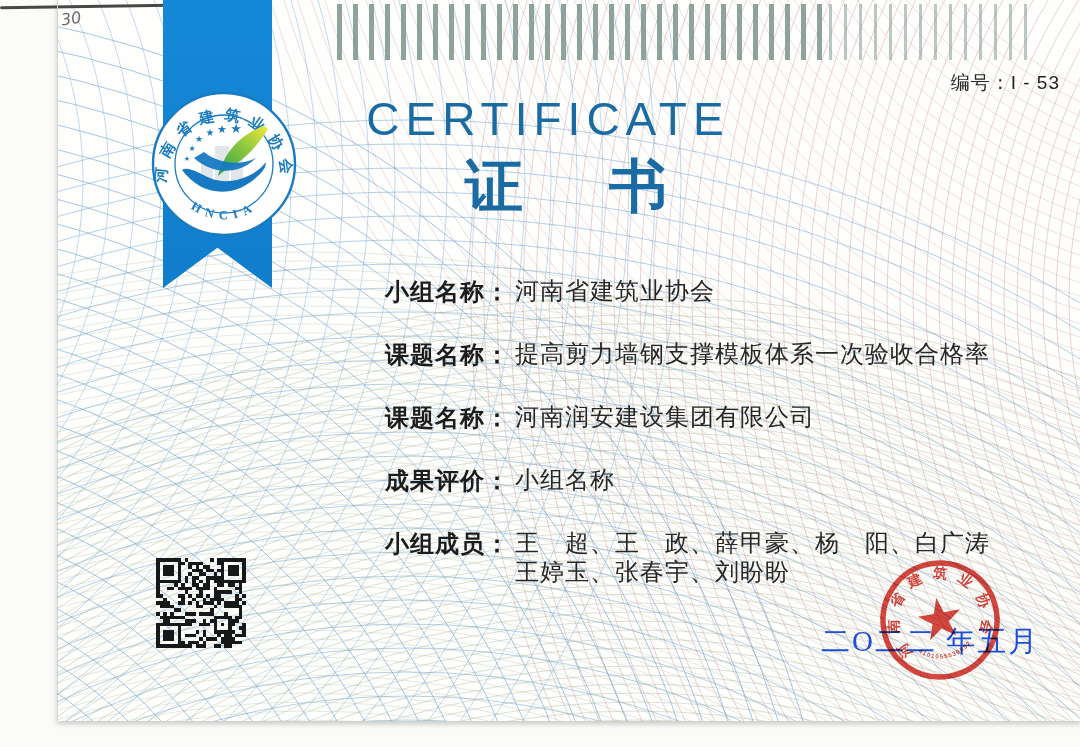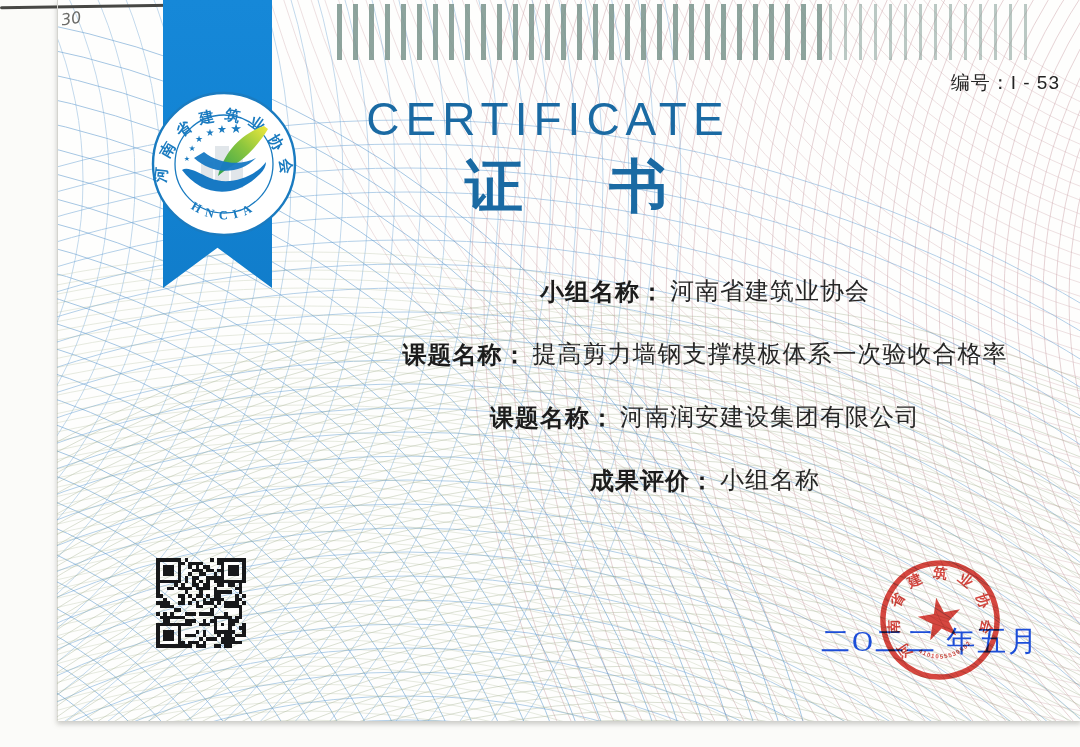--- a/index.html
+++ b/index.html
@@ -50,21 +50,21 @@
     font-size:58px;font-weight:bold;color:#1a6aa3;
     font-family:"Liberation Serif","DejaVu Serif",serif;
   }
   .serial{
     position:absolute;left:880px;top:70px;width:180px;
     font-size:19px;color:#232323;letter-spacing:1px;text-align:right;
   }
 
   
   .fields{position:absolute;left:385px;top:276px;width:640px;}
-  .frow{display:flex;align-items:flex-start;margin-bottom:31px;justify-content:center;}
+  .frow{display:flex;align-items:flex-start;margin-bottom:31px;}
   .flabel{font-weight:bold;font-size:24px;color:#1c1c1c;letter-spacing:1px;white-space:nowrap;width:130px;flex:0 0 130px;}
   .fvalue{font-size:24px;color:#262626;letter-spacing:1px;line-height:29px;white-space:nowrap;padding-left:0;}
   .frow.members .fvalue{white-space:normal;width:500px;}
 
   
   .date-line{
     position:absolute;left:821px;top:622px;z-index:5;
     font-size:29px;color:#1d4ed8;letter-spacing:2px;
     font-family:"Liberation Serif","DejaVu Serif",serif;white-space:nowrap;
   }
@@ -453,20 +453,25 @@
       <span class="fvalue">提高剪力墙钢支撑模板体系一次验收合格率</span>
     </div>
     <div class="frow">
       <span class="flabel">课题名称：</span>
       <span class="fvalue">河南润安建设集团有限公司</span>
     </div>
     <div class="frow">
       <span class="flabel">成果评价：</span>
       <span class="fvalue">小组名称</span>
     </div>
+    <div class="frow members">
+      <span class="flabel">小组成员：</span>
+      <span class="fvalue"><span>王　超、王　政、薛甲豪、杨　阳、白广涛</span><br>
+        <span>王婷玉、张春宇、刘盼盼</span></span>
+    </div>
   </div>
 
   <div class="qr" id="qr">
       <div class="d"></div>
       <div class="d"></div>
       <div class="d"></div>
       <div class="d"></div>
       <div class="d"></div>
       <div class="d"></div>
       <div class="d"></div>

